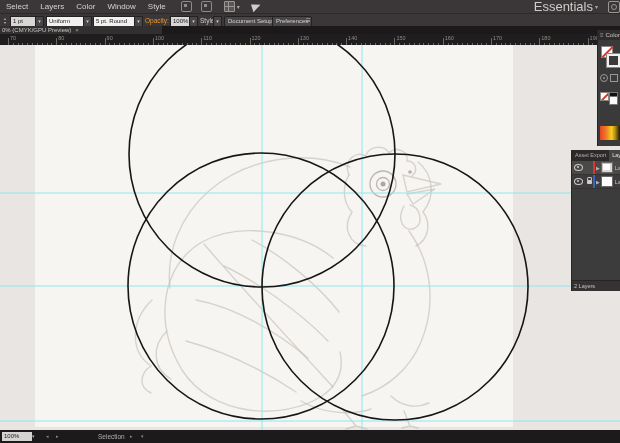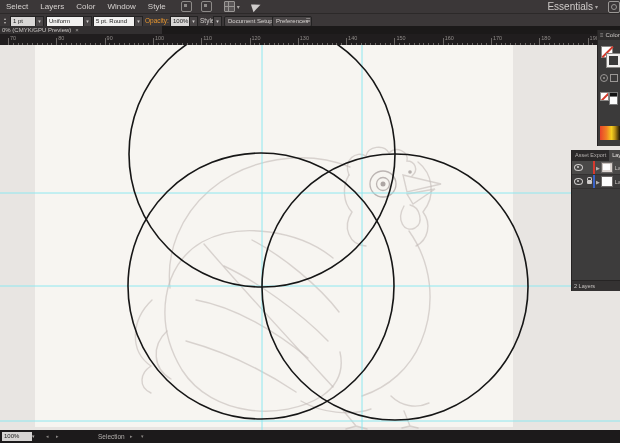--- a/index.html
+++ b/index.html
@@ -10,21 +10,21 @@
            display:flex;align-items:center;font-size:8px;color:#d6d2d0;z-index:30;}
   .menu-item{padding:0 6px;line-height:13px;}
   .mb-icon{width:9px;height:9px;border:1px solid #8d8a88;border-radius:2px;margin-left:9px;position:relative;flex:0 0 auto;}
   .mb-icon::after{content:'';position:absolute;left:2px;top:2px;width:3px;height:3px;background:#8d8a88;}
   .grid-icon{width:9px;height:9px;border:1px solid #9a9795;border-radius:1px;margin-left:12px;position:relative;background:#5a5657;}
   .grid-icon::after{content:'';position:absolute;left:3.5px;top:0;width:1px;height:9px;background:#9a9795;}
   .grid-icon::before{content:'';position:absolute;left:0;top:3.5px;width:9px;height:1px;background:#9a9795;}
   .plane-icon{width:0;height:0;border-left:9px solid #cfcccb;border-top:3px solid transparent;
               border-bottom:5px solid transparent;transform:rotate(-18deg);margin-left:12px;}
   .mb-right{margin-left:auto;display:flex;align-items:center;}
-  .workspace{font-size:10px;color:#cfcbc9;}
+  .workspace{font-size:13px;color:#cfcbc9;}
   .search-icon{width:10px;height:10px;border:1px solid #9a9795;border-radius:2px;margin:0 0 0 10px;position:relative;}
   .search-icon::after{content:'';position:absolute;left:2px;top:2px;width:4px;height:4px;border:1px solid #9a9795;border-radius:50%;}
   .caret{font-size:6px;color:#aaa7a5;margin-left:2px;}
   
   .optionsbar{position:absolute;left:0;top:13px;width:620px;height:13px;background:#3b3738;
               border-top:1px solid #2c2929;z-index:30;font-size:6.5px;color:#cfcbc9;}
   .ob{position:absolute;top:2px;height:9px;line-height:9px;}
   .ob-box{background:#d9d7d6;color:#1c1c1c;border:1px solid #232222;padding:0 2px;font-size:6px;}
   .ob-white{background:#f2f1f0;color:#1c1c1c;border:1px solid #232222;padding:0 2px;font-size:6px;}
   .ob-caret{background:#4a4647;border:1px solid #232222;color:#cfcccb;width:7px;text-align:center;font-size:5px;}

